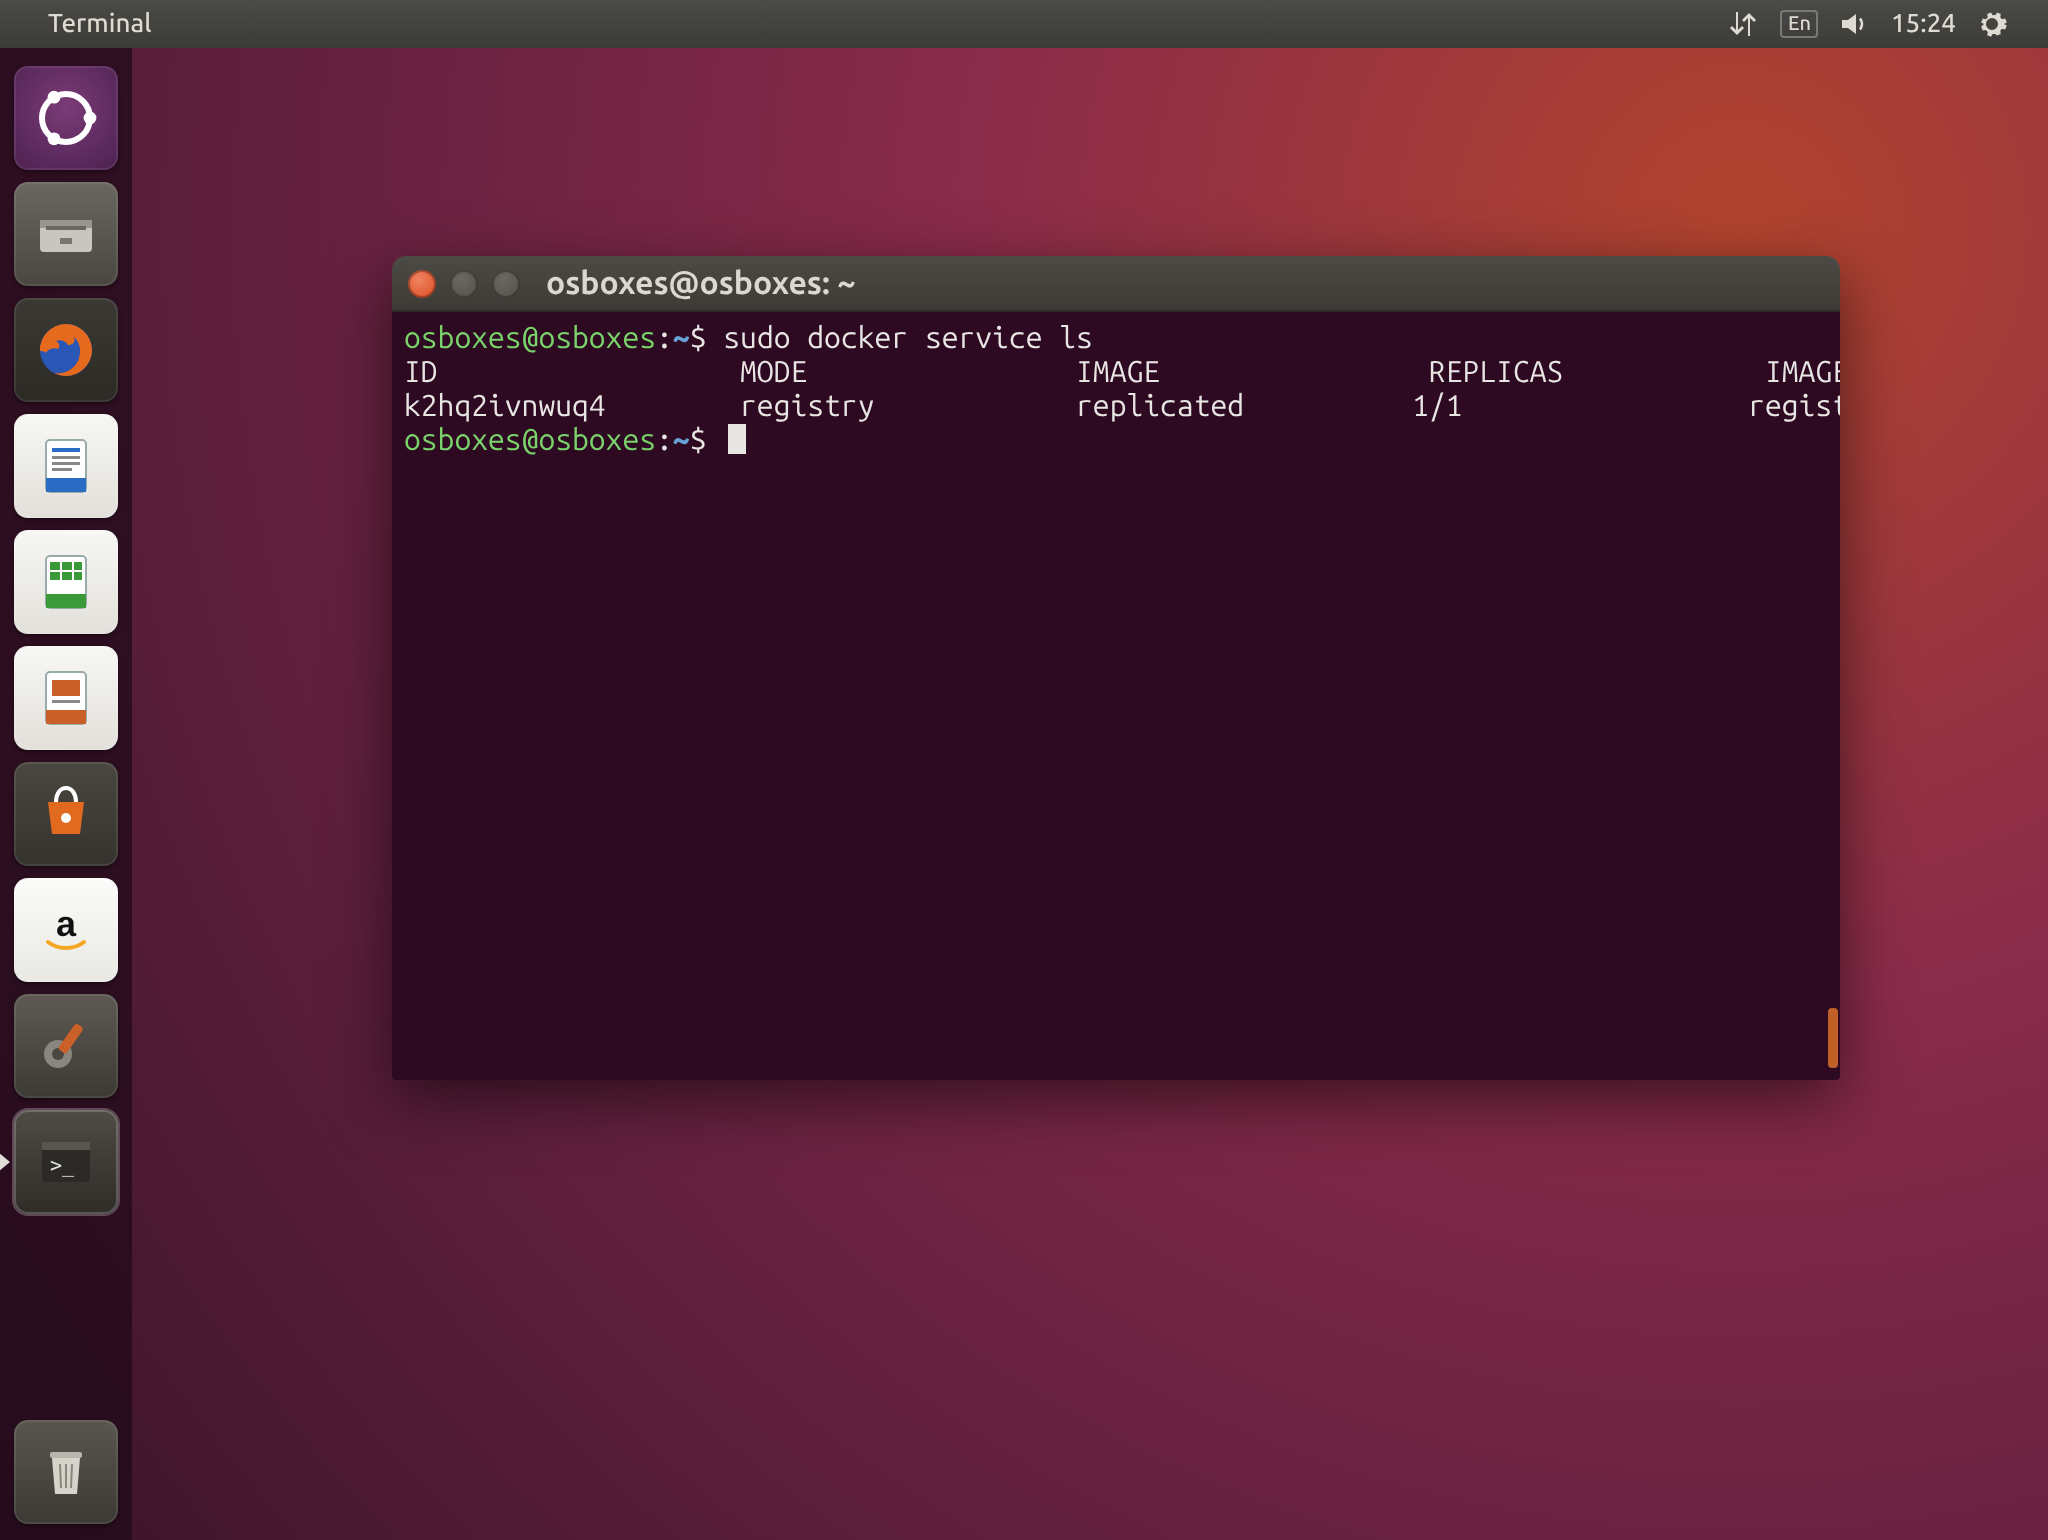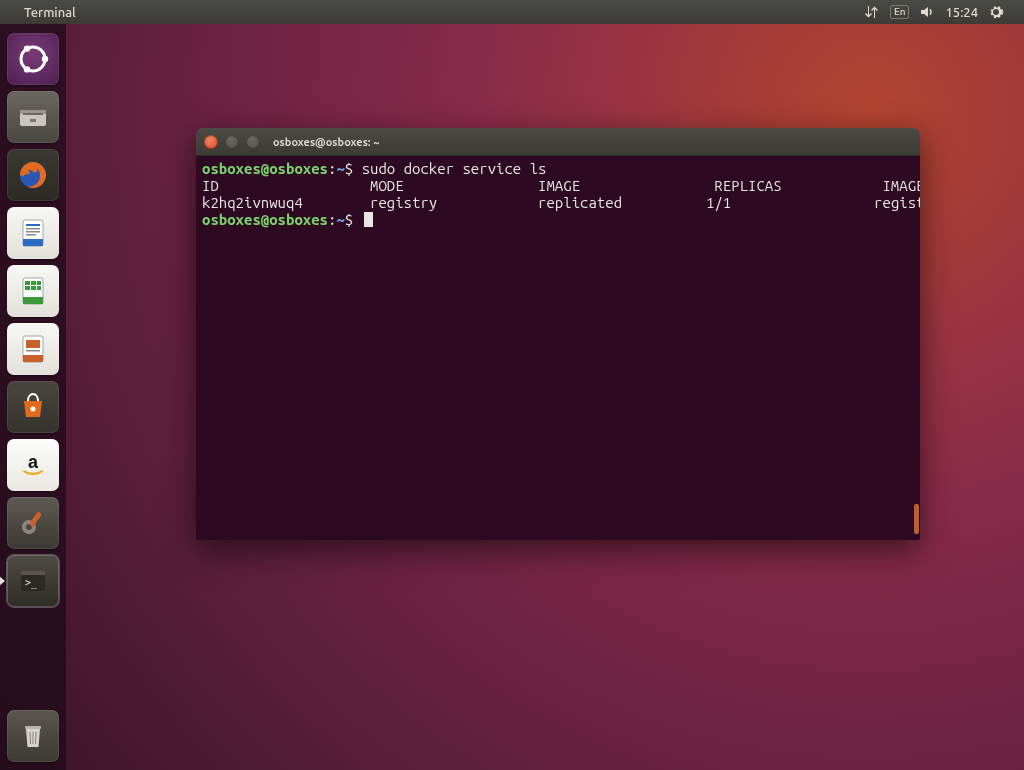--- a/index.html
+++ b/index.html
@@ -63,29 +63,29 @@
     box-shadow: 0 10px 32px rgba(0,0,0,0.55);
   }
   .titlebar {
     height: 28px; background: linear-gradient(#4c4a44,#3d3b36);
     display: flex; align-items: center; padding: 0 8px; gap: 7px;
     border-bottom: 1px solid #2c2b27;
   }
   .win-btn { width: 14px; height: 14px; border-radius: 50%; display:inline-block; box-shadow: inset 0 0 0 1px rgba(0,0,0,0.3); }
   .win-btn.close { background: radial-gradient(circle at 40% 35%, #f08462, #d9481e); }
   .win-btn.min, .win-btn.max { background: radial-gradient(circle at 40% 35%, #6b6860, #514e47); }
-  .titlebar .wtitle { color: #dcd8cf; font-size: 11px; font-weight: 600; margin-left: 6px; }
+  .titlebar .wtitle { color: #dcd8cf; font-size: 16px; font-weight: 600; margin-left: 6px; }
 
   .term-body {
     height: calc(100% - 28px); background: #2d0922;
     padding: 4px 6px; font-family: "Ubuntu Mono","DejaVu Sans Mono",monospace;
     font-size: 15px; line-height: 17px; color: #e8e6e3; white-space: pre;
     position: relative;
   }
-  .term-body .ps-userhost { color: #7ad36a; font-weight: bold; }
+  .term-body .ps-userhost { color: #7ad36a; font-weight: normal; }
   .term-body .ps-path { color: #6aa0d8; font-weight: bold; }
   .term-body .ps-sep { color: #e8e6e3; }
   .cursor { display:inline-block; width:9px; height:15px; background:#e8e6e3; vertical-align:-2px; margin-left:2px; }
   .term-scroll-edge { position:absolute; right:1px; bottom:6px; width:5px; height:30px; background:#d06a2a; border-radius:2px; opacity:0.9; }
 
 </style>
 </head>
 <body>
 
 <div class="menubar">

